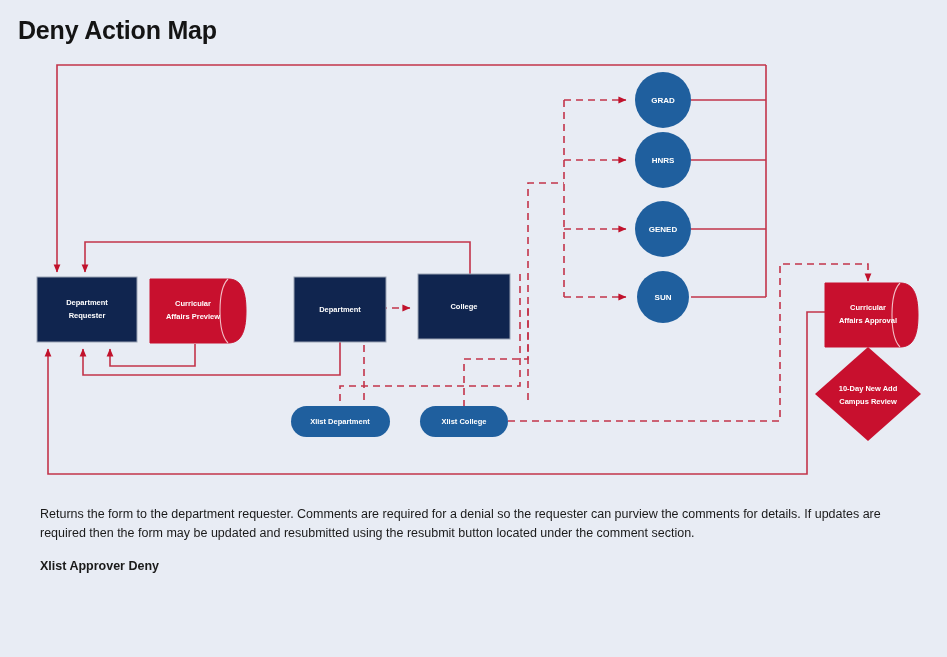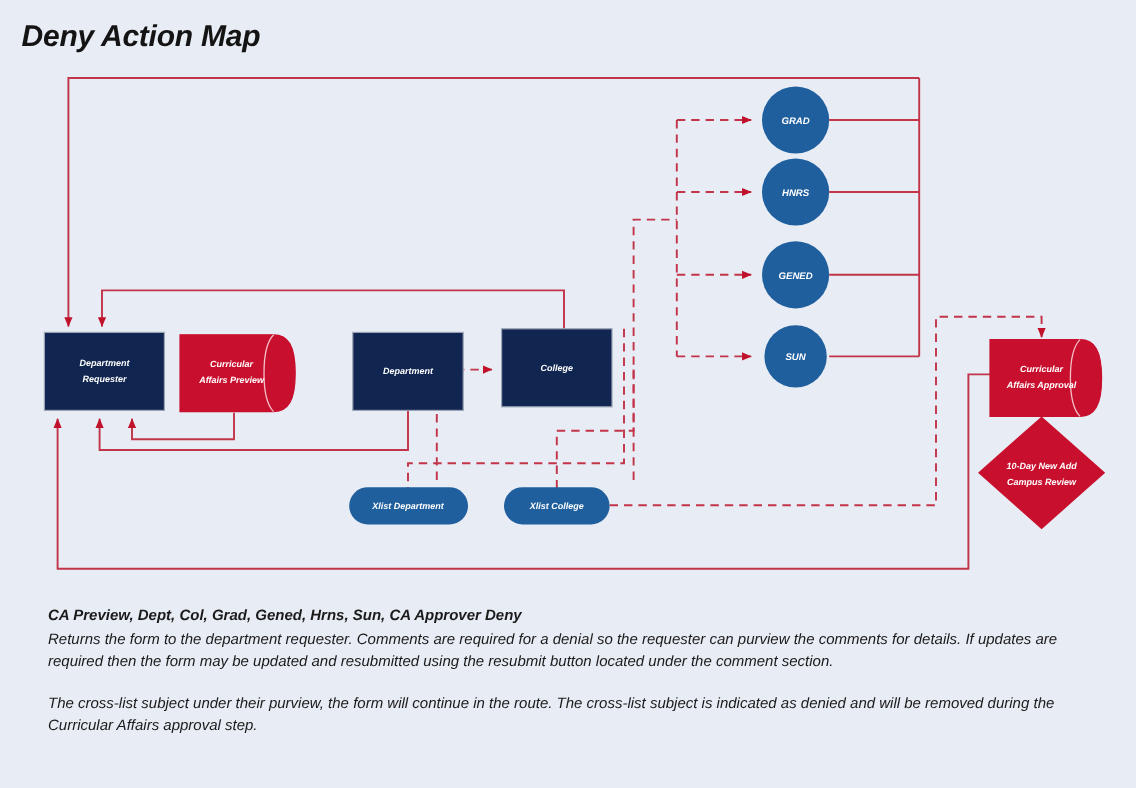--- a/index.html
+++ b/index.html
@@ -7,21 +7,20 @@
     margin: 0; padding: 0;
     width: 947px; height: 657px;
     background: #e8ecf4;
     font-family: "Liberation Sans", sans-serif;
     overflow: hidden;
   }
   #page {
     position: relative;
     width: 947px; height: 491px;
     background: #e8ecf4;
-    font-style: italic;
   }
   #title {
     position: absolute;
     left: 18px; top: 16px;
     font-size: 25px;
     font-weight: bold;
     color: #141414;
     letter-spacing: -0.2px;
   }
   #diagram {
@@ -173,18 +172,17 @@
     </g>
 
     <g>
       <polygon points="868,347 921,394 868,441 815,394" fill="#c8102e"></polygon>
       <text class="node-label lbl-75" x="868" y="389">10-Day New Add</text>
       <text class="node-label lbl-75" x="868" y="402">Campus Review</text>
     </g>
   </svg>
 
   <div id="notes">
-    <p class="note-head">CA Preview, Dept, Col, Grad, Gened, Hrns, Sun, CA Approver Deny</p>
     <p class="note-body">Returns the form to the department requester. Comments are required for a denial so the requester can purview the comments for details. If updates are required then the form may be updated and resubmitted using the resubmit button located under the comment section.</p>
-    <p class="note-body">The cross-list subject under their purview, the form will continue in the route. The cross-list subject is indicated as denied and will be removed during the Curricular Affairs approval step.</p>
+    <p class="note-head">Xlist Approver Deny</p>
   </div>
 
 </div>
 
 </body></html>

